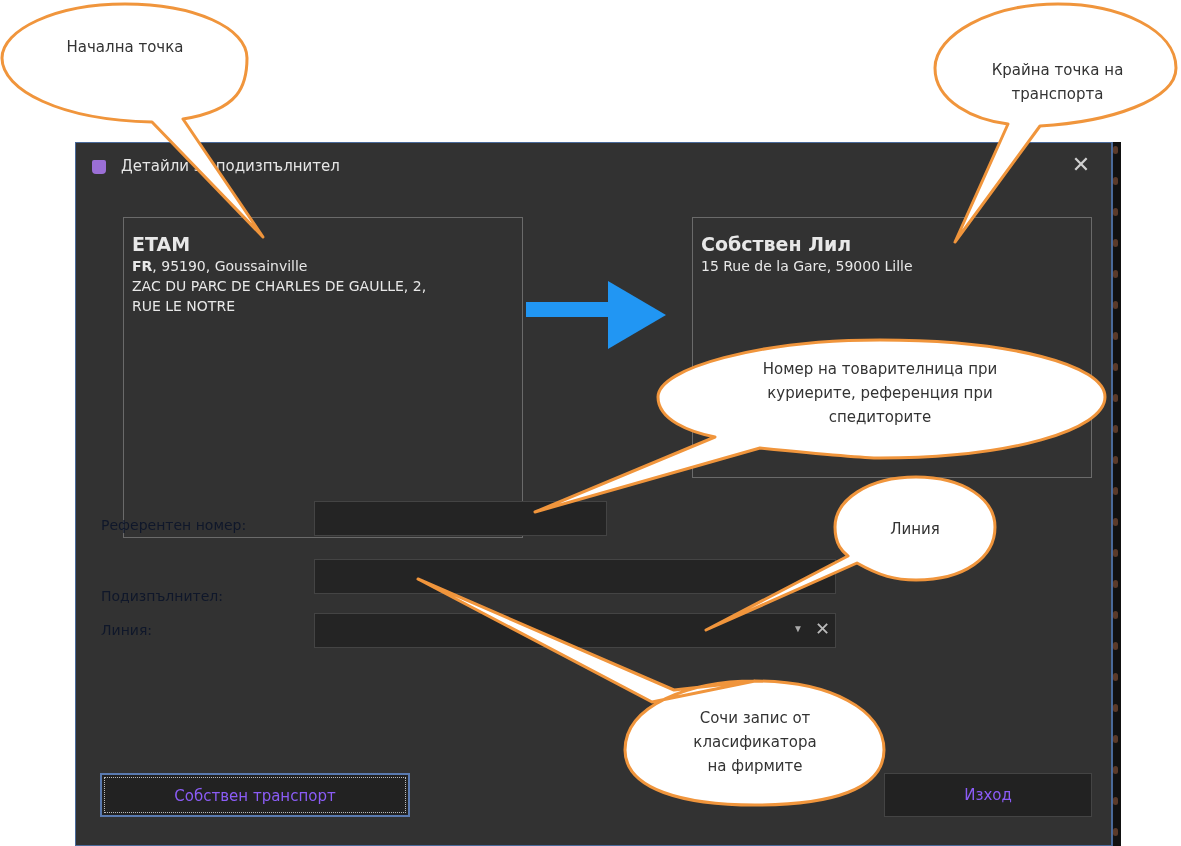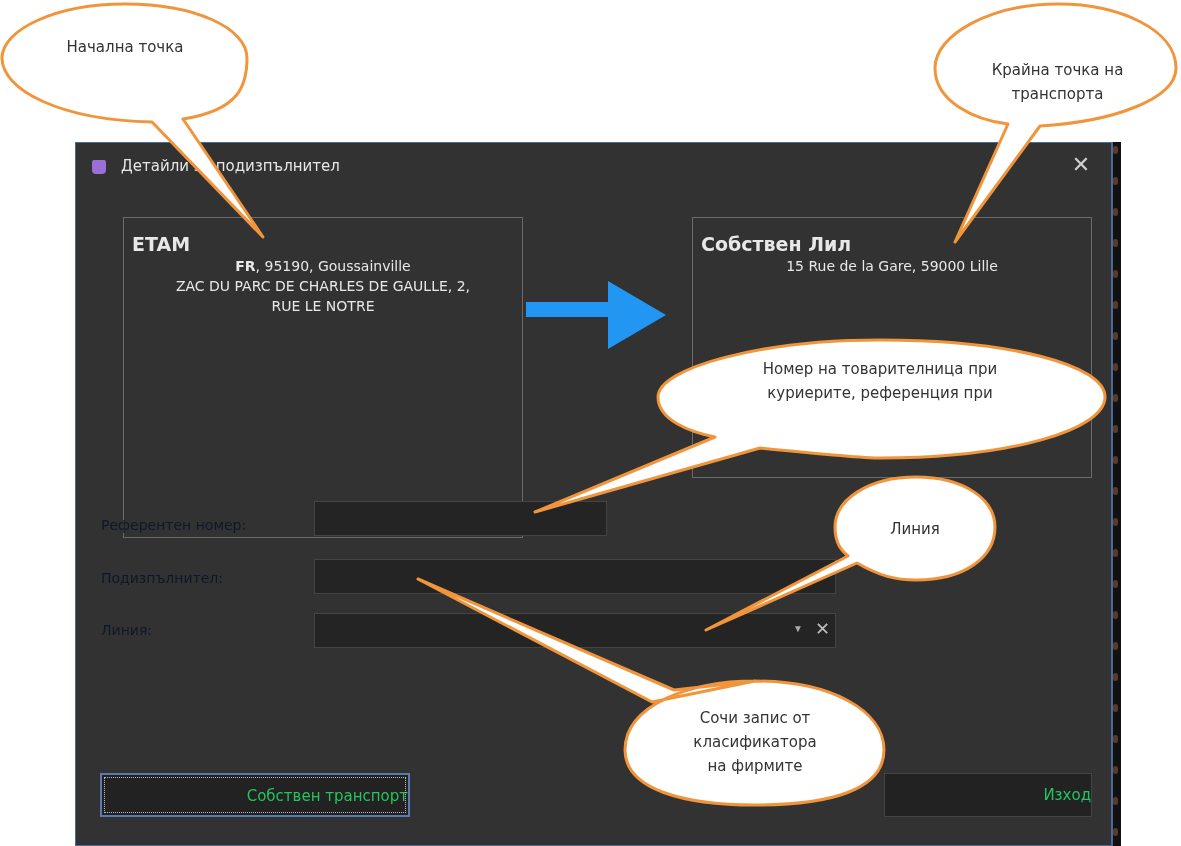--- a/index.html
+++ b/index.html
@@ -33,41 +33,41 @@
     color:#d0d0d0; font-size:22px; line-height:26px; text-align:center; cursor:pointer;
   }
   .addr-box {
     position:absolute; border:1px solid #6a6a6a; box-sizing:border-box;
     color:#e8e8e8; padding:14px 8px;
     font-family:"DejaVu Sans", sans-serif;
   }
   .addr-box.from { left:84px; top:217px; width:400px; height:321px;margin-left:39px; }
   .addr-box.to { left:692px; top:217px; width:400px; height:261px; }
   .addr-name { font-size:19px; font-weight:bold; line-height:24px; }
-  .addr-line { font-size:14px; line-height:20px;text-align:center; }
+  .addr-line { font-size:14px; line-height:20px; }
   .addr-line b { font-weight:bold; }
   .arrow-icon { position:absolute; left:526px; top:281px; }
   .label {
     position:absolute; left:101px; color:#0f172a; font-size:14px;
     font-family:"DejaVu Sans", sans-serif;
   }
   .input {
     position:absolute; left:314px; height:35px; box-sizing:border-box;
     background:#242424; border:1px solid #444; color:#e0e0e0;
     font-size:14px; padding:0 6px; outline:none;
   }
   .combo-arrow {
     position:absolute; left:793px; top:623px; color:#aaa; font-size:10px; cursor:pointer;
   }
   .combo-clear {
     position:absolute; left:815px; top:618px; color:#bbb; font-size:18px; cursor:pointer;
   }
   .btn {
     position:absolute; height:44px; box-sizing:border-box;
-    background:#222; color:#22c55e; font-size:15px; text-align:right; line-height:42px;
+    background:#222; color:#8b5cf6; font-size:15px; text-align:center; line-height:42px;
     cursor:pointer; font-family:"DejaVu Sans", sans-serif;
   }
   .btn.own { left:100px; top:773px; width:310px; border:2px solid #5a7ab0; outline:1px dotted #bbb; outline-offset:-5px; }
   .btn.exit { left:884px; top:773px; width:208px; border:1px solid #444; }
   .callout-svg { position:absolute; left:0; top:0; pointer-events:none; }
   .callout-text {
     position:absolute; color:#333; font-size:15px; text-align:center; line-height:24px;
     font-family:"DejaVu Sans", sans-serif;
   }
 </style>
@@ -117,21 +117,21 @@
 </svg>
 
 <div class="addr-box to">
   <div class="addr-name">Собствен Лил</div>
   <div class="addr-line">15 Rue de la Gare, 59000 Lille</div>
 </div>
 
 <div class="label" style="top:517px">Референтен номер:</div>
 <input class="input" style="top: 501px; width: 293px;" value="">
 
-<div class="label" style="top:570px">Подизпълнител:</div>
+<div class="label" style="top:588px">Подизпълнител:</div>
 <input class="input" style="top: 559px; width: 522px;" value="">
 
 <div class="label" style="top:622px">Линия:</div>
 <input class="input" style="top: 613px; width: 522px;" value="">
 <div class="combo-arrow">▼</div>
 <div class="combo-clear">✕</div>
 
 <div class="btn own">Собствен транспорт</div>
 <div class="btn exit">Изход</div>
 
@@ -153,20 +153,21 @@
 <div class="callout-text" style="left:20px; top:35px; width:210px;">
   <div>Начална точка</div>
 </div>
 <div class="callout-text" style="left:945px; top:58px; width:225px;">
   <div>Крайна точка на</div>
   <div>транспорта</div>
 </div>
 <div class="callout-text" style="left:680px; top:357px; width:400px;">
   <div>Номер на товарителница при</div>
   <div>куриерите, референция при</div>
+  <div>спедиторите</div>
 </div>
 <div class="callout-text" style="left:845px; top:517px; width:140px;">
   <div>Линия</div>
 </div>
 <div class="callout-text" style="left:645px; top:706px; width:220px;">
   <div>Сочи запис от</div>
   <div>класификатора</div>
   <div>на фирмите</div>
 </div>
 

